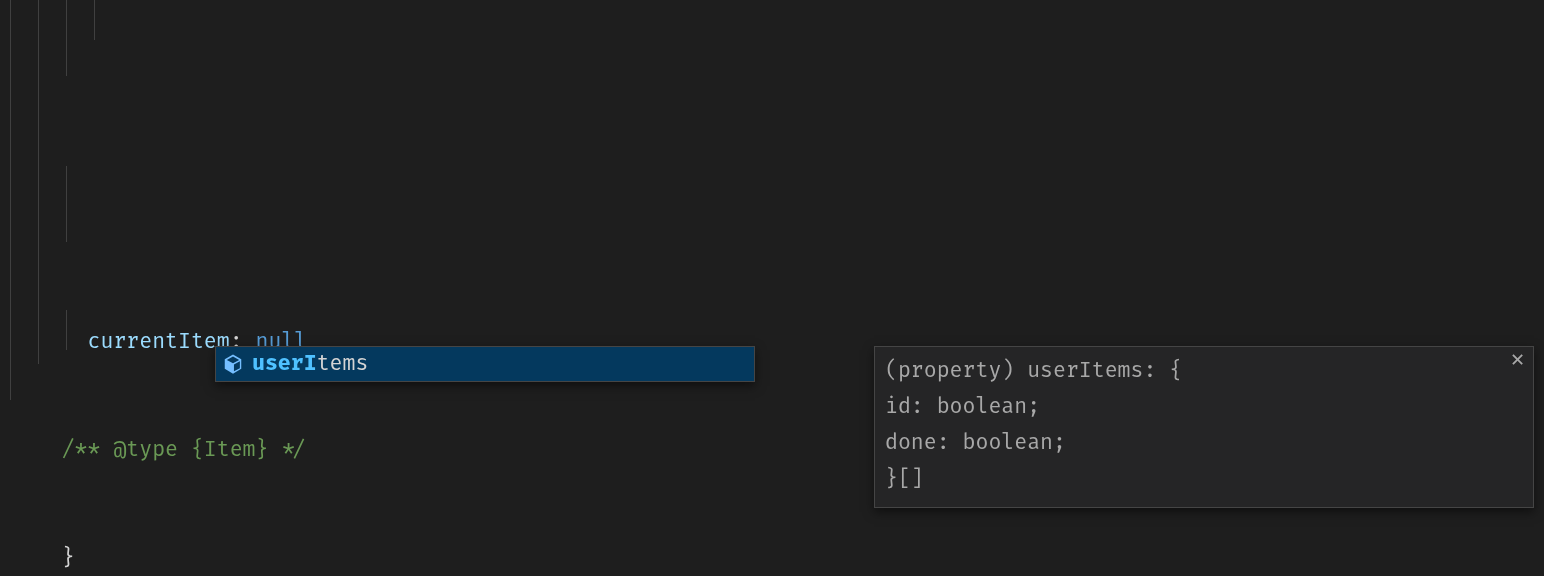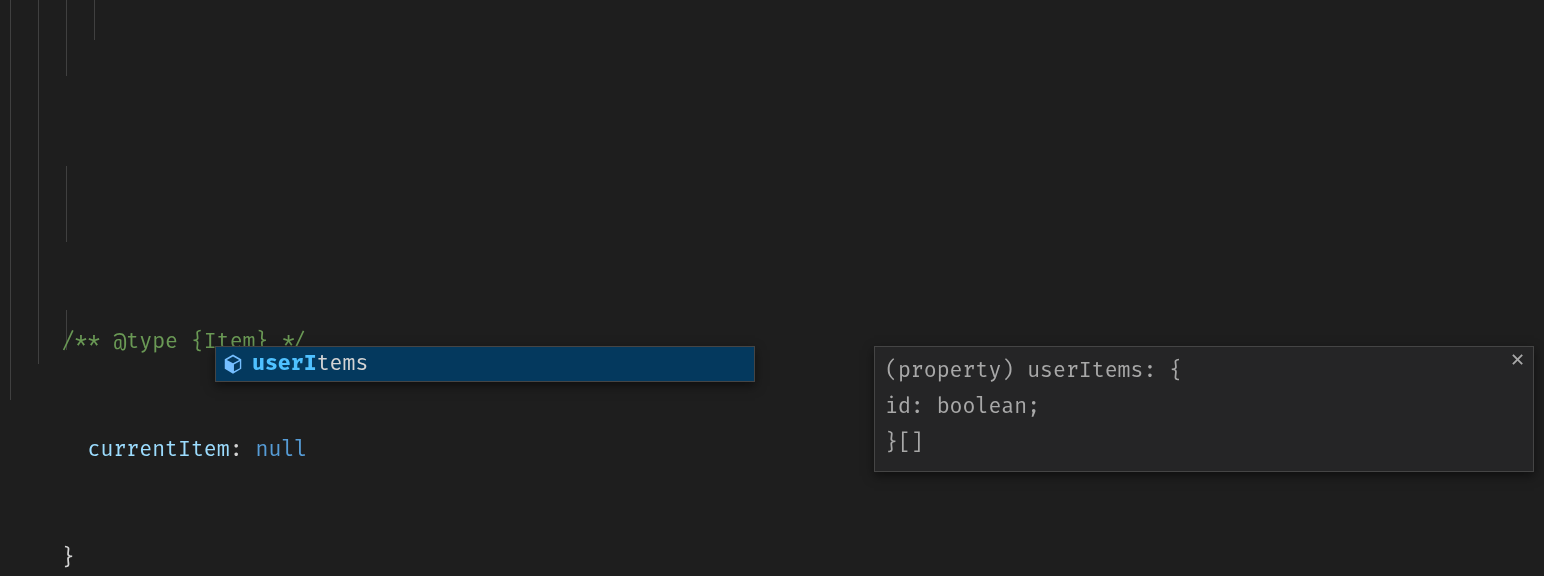--- a/index.html
+++ b/index.html
@@ -97,22 +97,22 @@
 <body>
 
 <div class="editor">
   <div class="indent-guide" style="left:10px; top:0; height:400px;"></div>
   <div class="indent-guide" style="left:38px; top:0; height:364px;"></div>
   <div class="indent-guide" style="left:66px; top:0; height:76px;"></div>
   <div class="indent-guide" style="left:94px; top:0; height:40px;"></div>
   <div class="indent-guide" style="left:66px; top:166px; height:76px;"></div>
   <div class="indent-guide" style="left:66px; top:310px; height:40px;"></div>
 
+  <div class="line">      <span class="tok-property">currentItem</span><span class="tok-punct">: </span><span class="tok-null">null</span></div>
   <div class="line"><span class="tok-comment">    /** @type {Item} */</span></div>
-  <div class="line">      <span class="tok-property">currentItem</span><span class="tok-punct">: </span><span class="tok-null">null</span></div>
   <div class="line">  <span class="tok-brace">  }</span></div>
   
   
   
   
   
   
   
   
   
@@ -125,14 +125,15 @@
       <path fill="#75beff" d="M8 1 L14 4.5 L14 11.5 L8 15 L2 11.5 L2 4.5 Z M8 2.5 L3.5 5 L8 7.5 L12.5 5 Z M3 6 L7.3 8.4 L7.3 13.3 L3 11 Z M13 6 L8.7 8.4 L8.7 13.3 L13 11 Z"></path>
     </svg>
     <span><span class="match">userI</span><span>tems</span></span>
   </div>
 </div>
 
 <div class="doc-popup">
   <span class="doc-close">✕</span>
   <div>(property) userItems: {</div>
   <div>id: boolean;</div>
+  <div>done: boolean;</div>
   <div>}[]</div>
 </div>
 
 </body></html>

